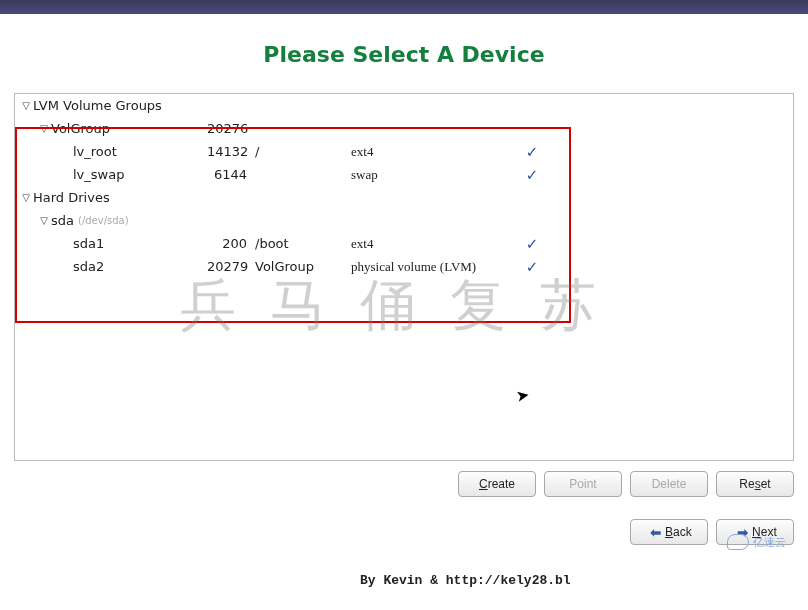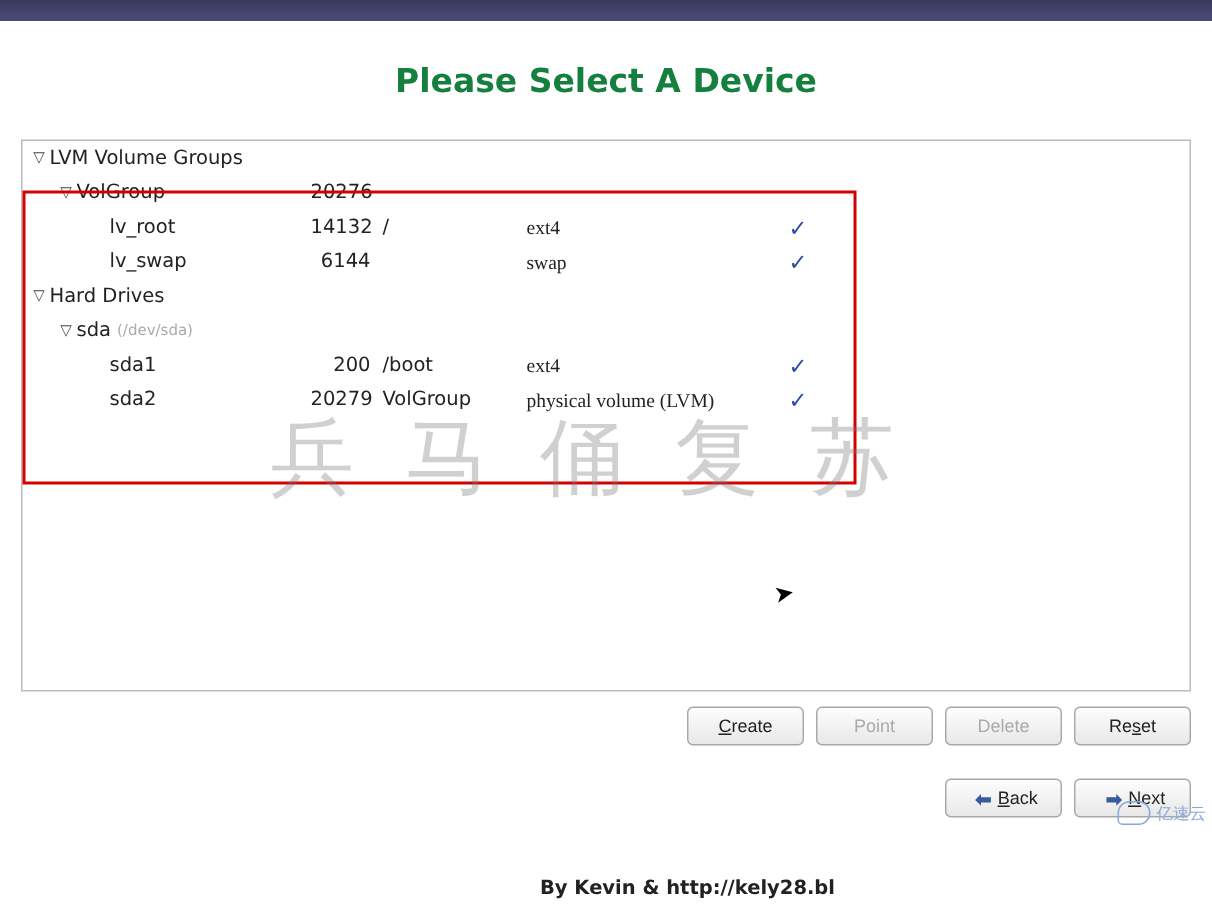--- a/index.html
+++ b/index.html
@@ -118,26 +118,26 @@
     font-size: 56px;
     font-family: "STKaiti","KaiTi",serif;
     color: rgba(120,120,120,0.35);
     letter-spacing: 34px;
     pointer-events: none;
     white-space: nowrap;
     margin-left: 30px;
   }
   .credit {
     position: absolute;
-    bottom: 10px; left: 360px;
-    font-size: 13px; font-weight: bold; color: #222;
+    bottom: 22px; left: 360px;
+    font-size: 13px; font-weight: bold; color: #222; font-family: Liberation Mono, monospace;
   }
   .brand {
     position: absolute;
-    right: 4px; bottom: 60px;
+    right: 22px; bottom: 60px;
     font-size: 11px; color: #8aa8d8;
     display: flex; align-items: center; gap: 4px;
   }
   .brand-icon {
     width: 22px; height: 16px; border: 1.5px solid #8aa8d8;
     border-radius: 10px 10px 10px 4px;
     position: relative;
   }
 </style>
 </head>

